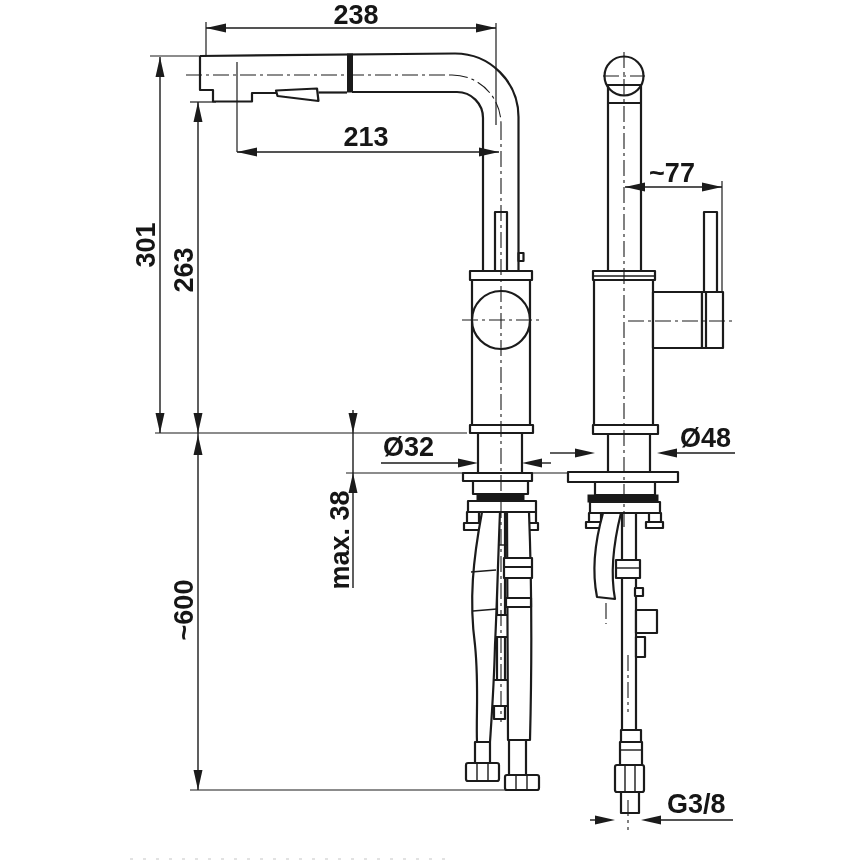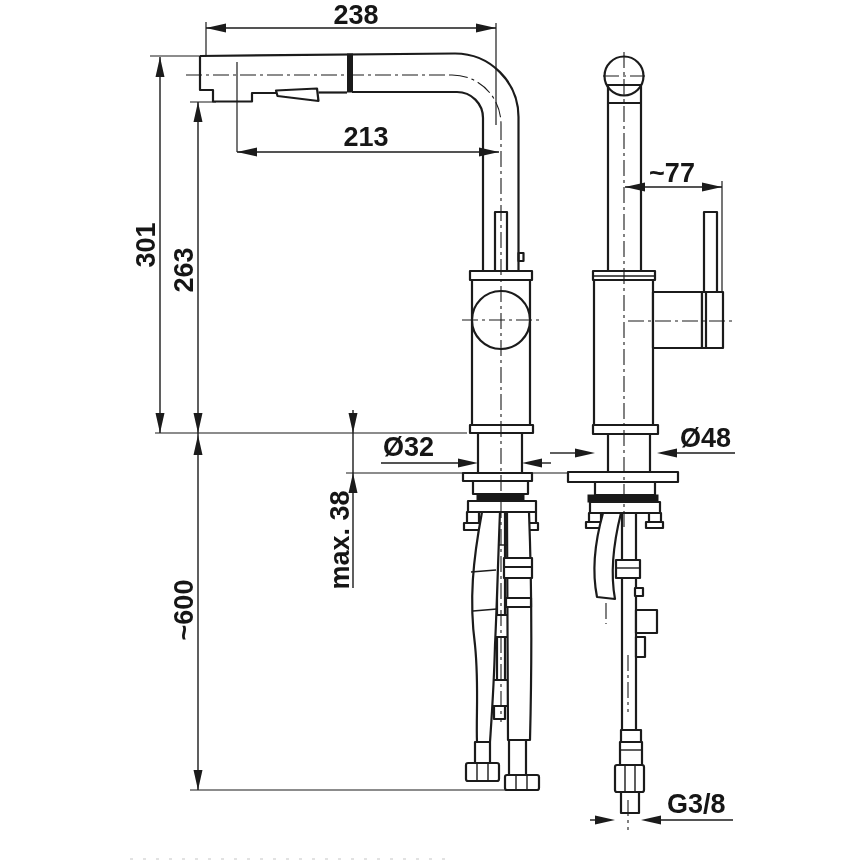--- a/index.html
+++ b/index.html
@@ -1,16 +1,16 @@
 <!DOCTYPE html>
 <html><head>
 <meta charset="utf-8">
 <style>
   html,body{margin:0;padding:0;background:#ffffff;}
-  .stage{position:relative;width:868px;height:868px;background:#ffffff;overflow:hidden;border-radius:24px;}
+  .stage{position:relative;width:868px;height:868px;background:#ffffff;overflow:hidden;}
   .dim{font:700 27px "Liberation Sans",sans-serif;fill:#161616;}
   svg{display:block;}
   .outline{stroke:#1b1b1b;stroke-width:2.2;fill:none;stroke-linejoin:round;stroke-linecap:butt;}
   .outline-fill{stroke:#1b1b1b;stroke-width:2.2;fill:#ffffff;stroke-linejoin:round;}
   .thin{stroke:#1b1b1b;stroke-width:1.4;fill:none;}
   .ext{stroke:#1b1b1b;stroke-width:1.2;fill:none;}
   .cline{stroke:#1b1b1b;stroke-width:1.1;fill:none;stroke-dasharray:16 4 3 4;}
   .arrow{fill:#1b1b1b;stroke:none;}
   .solidband{fill:#181818;stroke:#181818;}
   .darkjoint{fill:#1b1b1b;stroke:none;}

